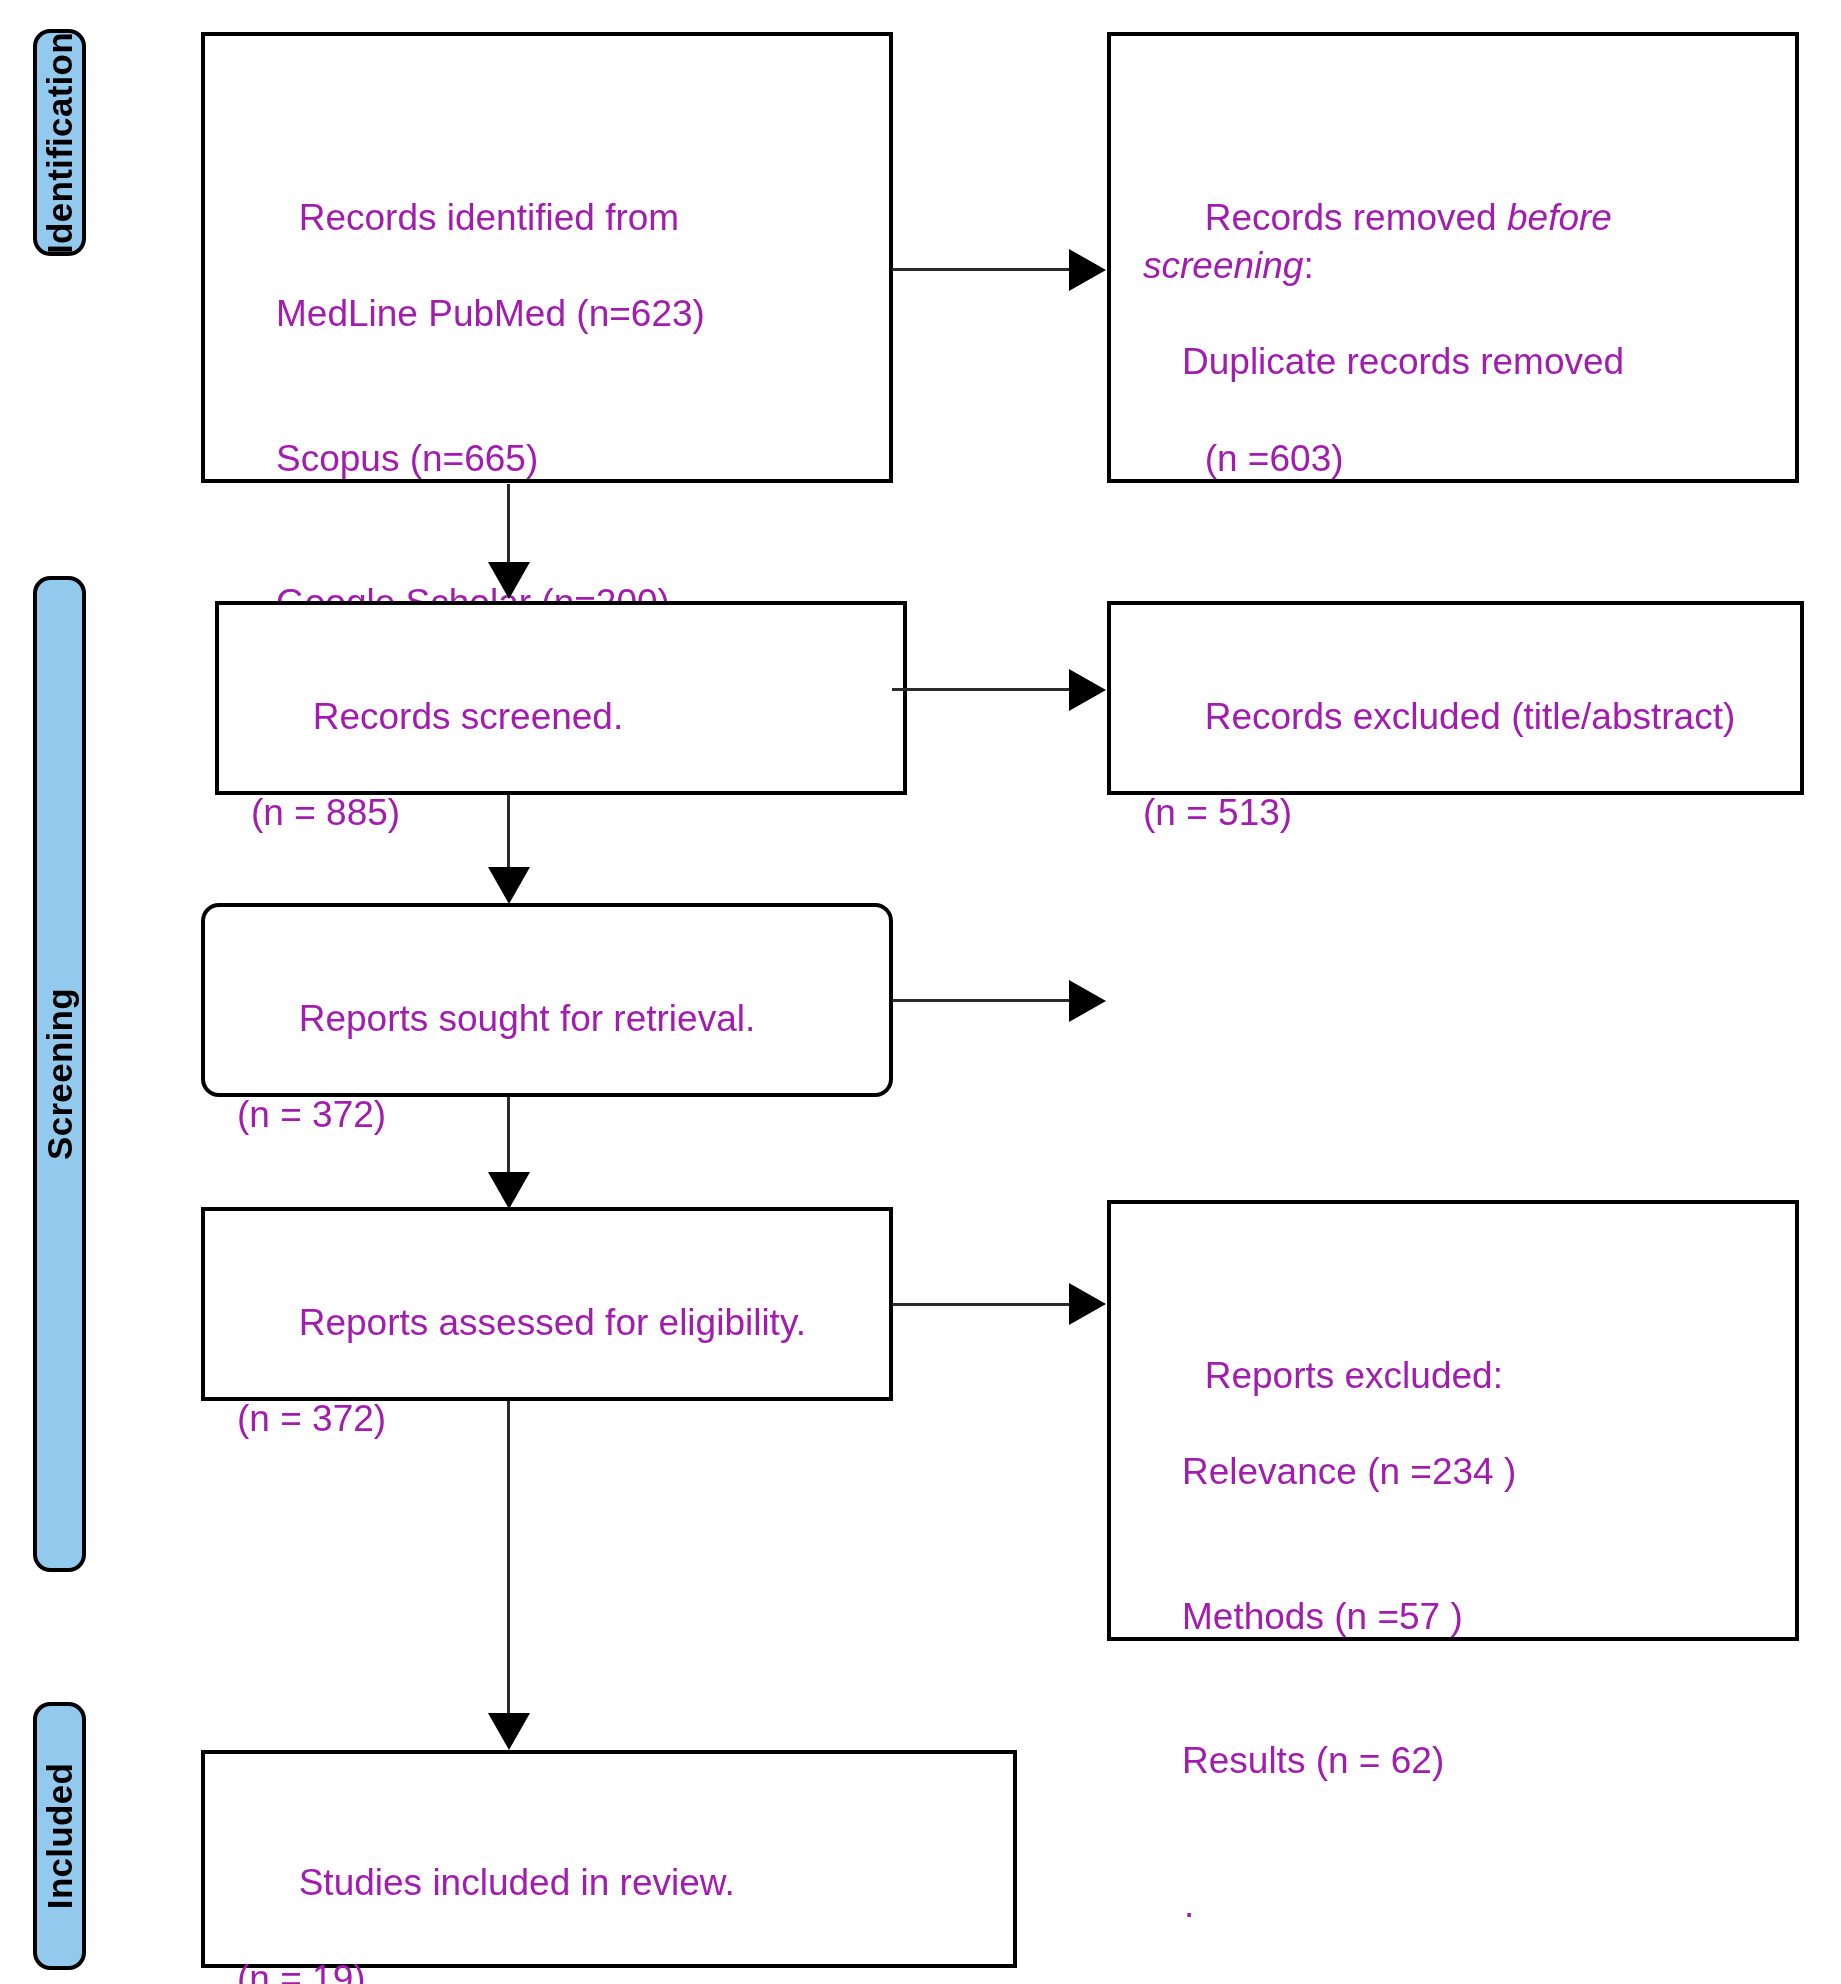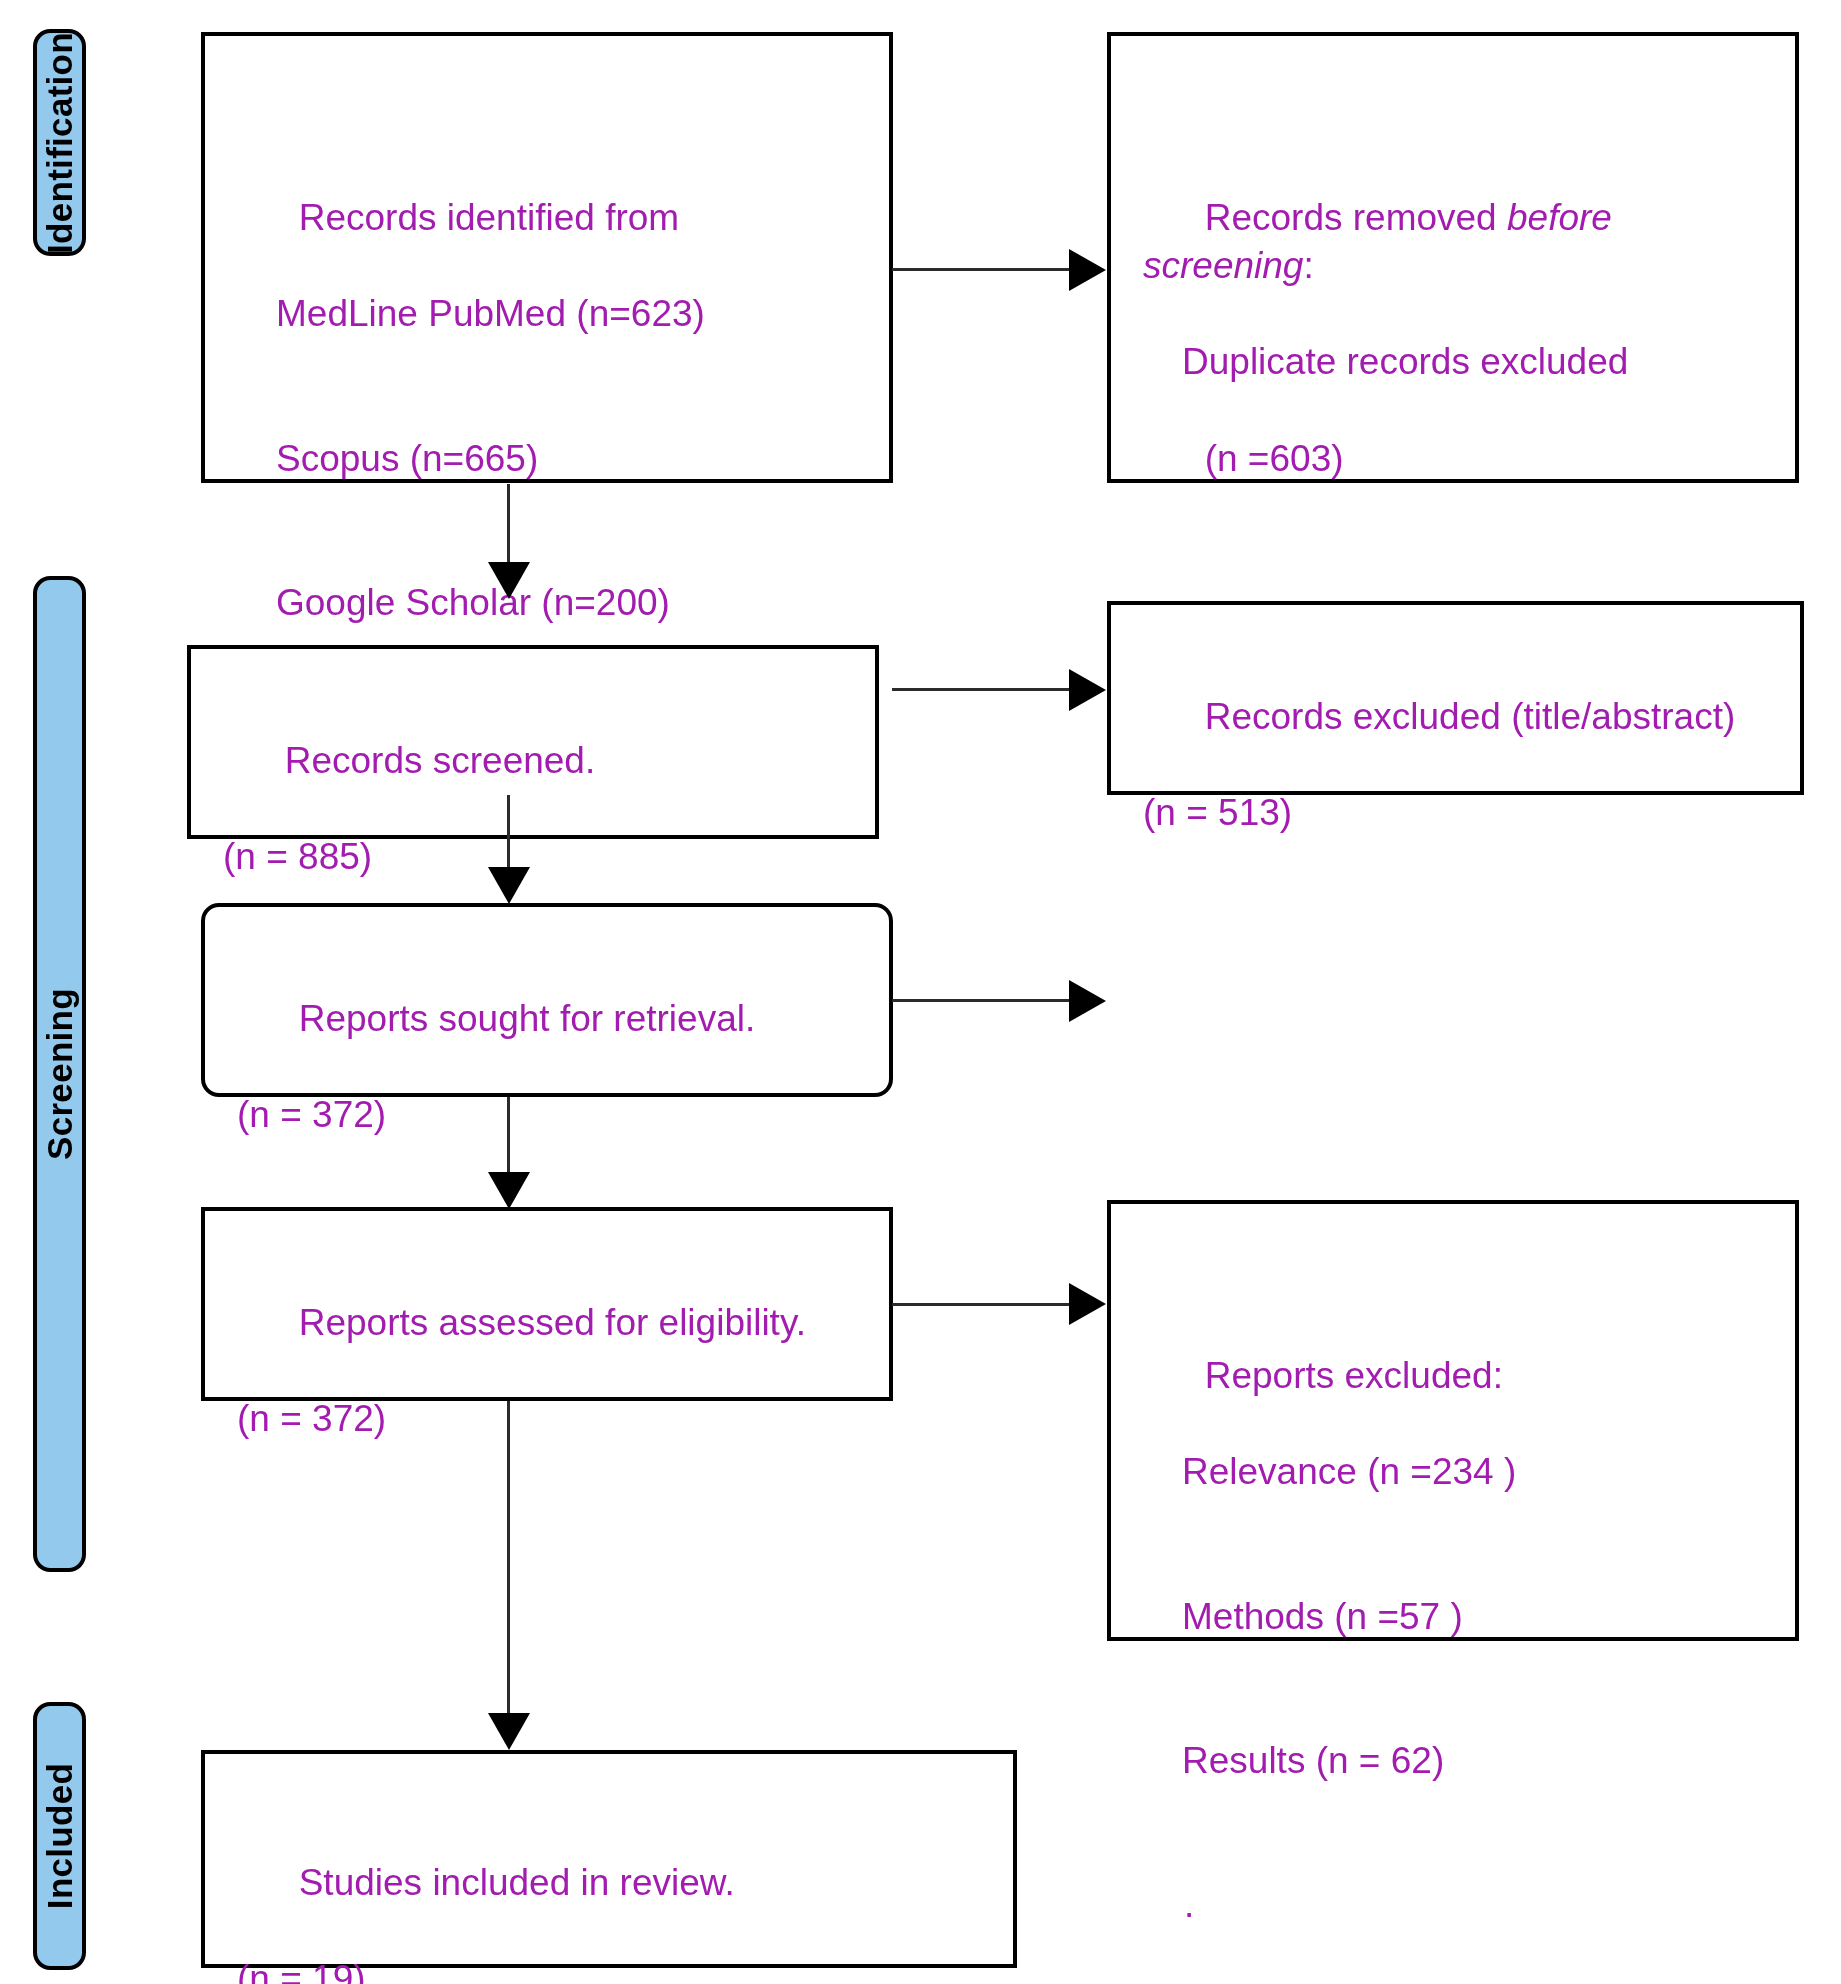--- a/index.html
+++ b/index.html
@@ -112,32 +112,32 @@
       <span class="ind1"><span>MedLine PubMed</span> <span>(n=623)</span></span>
       <span class="ind1"><span>Scopus</span> <span>(n=665)</span></span>
       <span class="ind1"><span>Google Scholar</span> <span>(n=200)</span></span>
       <span class="ind2">N=1488</span>
     </div>
   </div>
 
   <div class="flow-box" style="left:1107px; top:32px; width:692px; height:451px;">
     <div class="box-text" style="top:110px;">
       <span>Records removed </span><span class="ital">before screening</span><span>:</span>
-      <span class="ind1">Duplicate records excluded</span>
+      <span class="ind1">Duplicate records removed</span>
       <span>(n =603)</span>
     </div>
   </div>
 
   <div class="h-line" style="left:892px; top:268px; width:178px;"></div>
   <div class="h-head" style="left:1069px; top:249px;"></div>
 
   <div class="v-line" style="left:507px; top:484px; height:94px;"></div>
   <div class="v-head" style="left:488px; top:562px;"></div>
 
-  <div class="flow-box" style="left:187px; top:601px; width:692px; height:194px;margin-top:44px;">
+  <div class="flow-box" style="left:215px; top:601px; width:692px; height:194px;">
     <div class="box-text" style="top:40px;">
       <span>Records screened.</span>
       <span style="display:block;">(n = 885)</span>
     </div>
   </div>
 
   <div class="flow-box" style="left:1107px; top:601px; width:697px; height:194px;">
     <div class="box-text" style="top:40px;">
       <span>Records excluded (title/abstract)</span>
       <span style="display:block;">(n = 513)</span>

